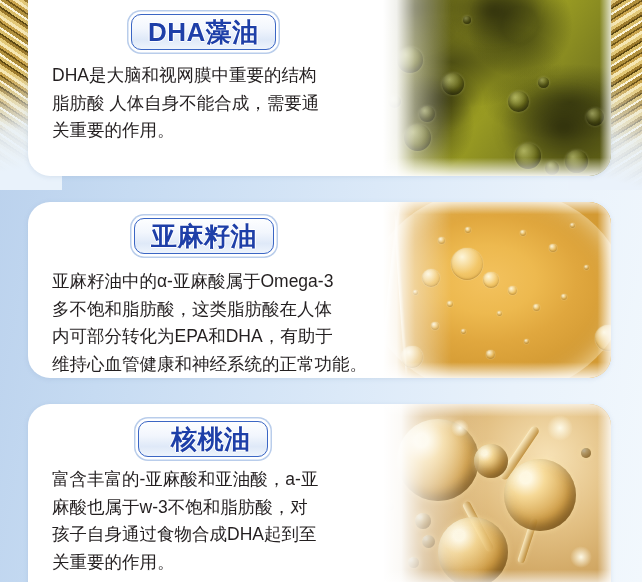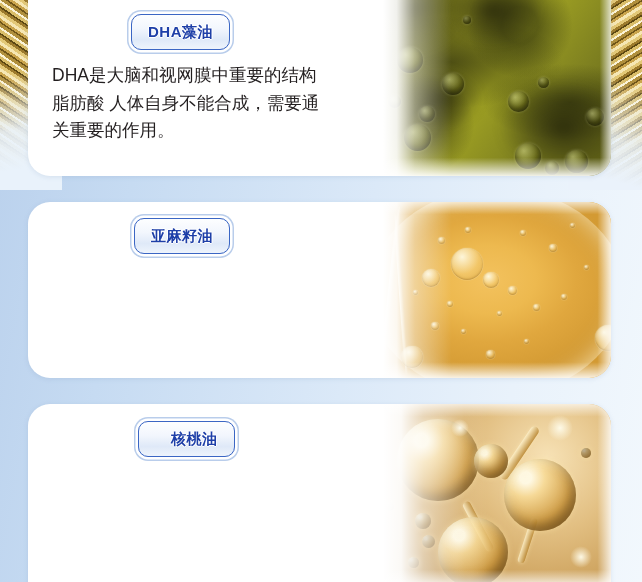--- a/index.html
+++ b/index.html
@@ -97,21 +97,21 @@
     align-items: center;
     justify-content: center;
     height: 36px;
     padding: 0 16px;
     border-radius: 10px;
     border: 1.6px solid #3b66c4;
     background: linear-gradient(180deg, #fdfeff 0%, #f2f6fd 40%, #dfe9f8 72%, #eef4fc 100%);
     box-shadow: 0 0 0 2.5px #ffffff, 0 0 0 4px #b9cdeb, 0 1px 2px rgba(60,100,170,0.35);
   }
   .badge-text {
-    font-size: 15px;
+    font-size: 26px;
     font-weight: bold;
     color: #1e3fa8;
     letter-spacing: 0.5px;
     text-shadow: 0 1px 0 #ffffff, 0 -1px 0 #ffffff, 1px 0 0 #ffffff, -1px 0 0 #ffffff;
     white-space: nowrap;
   }
   .card-1 .badge { top: 22px; left: 103px; }
   .card-2 .badge { top: 16px; left: 106px; }
   .card-3 .badge { top: 17px; left: 110px; padding-left: 32px; }
 
@@ -281,20 +281,24 @@
       <div class="photo-mask-left"></div>
       <div class="photo-mask-edge"></div>
     </div>
   </div>
 
   <div class="card card-2">
     <div class="card-text">
       <div class="badge">
         <span class="badge-text">亚麻籽油</span>
       </div>
+      <div class="body-text">亚麻籽油中的α-亚麻酸属于Omega-3
+多不饱和脂肪酸，这类脂肪酸在人体
+内可部分转化为EPA和DHA，有助于
+维持心血管健康和神经系统的正常功能。</div>
     </div>
     <div class="card-photo">
       <div class="photo-inner photo-golden">
         <div class="rim"></div>
         <div class="strand" style="left:2%;top:2%;width:5px;height:96%;transform:rotate(6deg);"></div>
         <div class="strand" style="left:7%;top:6%;width:4px;height:92%;transform:rotate(-4deg);"></div>
         <div class="bub" style="left:30%;top:26%;width:32px;height:32px;"></div>
         <div class="bub" style="left:17%;top:38%;width:18px;height:18px;"></div>
         <div class="bub" style="left:44%;top:40%;width:16px;height:16px;"></div>
         <div class="bub" style="left:55%;top:48%;width:9px;height:9px;"></div>
@@ -319,20 +323,24 @@
       <div class="photo-mask-left"></div>
       <div class="photo-mask-edge"></div>
     </div>
   </div>
 
   <div class="card card-3">
     <div class="card-text">
       <div class="badge">
         <span class="badge-text">核桃油</span>
       </div>
+      <div class="body-text">富含丰富的-亚麻酸和亚油酸，a-亚
+麻酸也属于w-3不饱和脂肪酸，对
+孩子自身通过食物合成DHA起到至
+关重要的作用。</div>
     </div>
     <div class="card-photo">
       <div class="photo-inner photo-spheres">
         <div class="rod" style="left:58%;top:10%;width:9px;height:34%;transform:rotate(34deg);"></div>
         <div class="rod" style="left:40%;top:52%;width:8px;height:30%;transform:rotate(-28deg);"></div>
         <div class="rod" style="left:62%;top:62%;width:7px;height:26%;transform:rotate(18deg);"></div>
         <div class="sph" style="left:6%;top:8%;width:82px;height:82px;"></div>
         <div class="sph" style="left:40%;top:22%;width:34px;height:34px;"></div>
         <div class="sph" style="left:53%;top:30%;width:72px;height:72px;"></div>
         <div class="sph" style="left:24%;top:62%;width:70px;height:70px;"></div>

